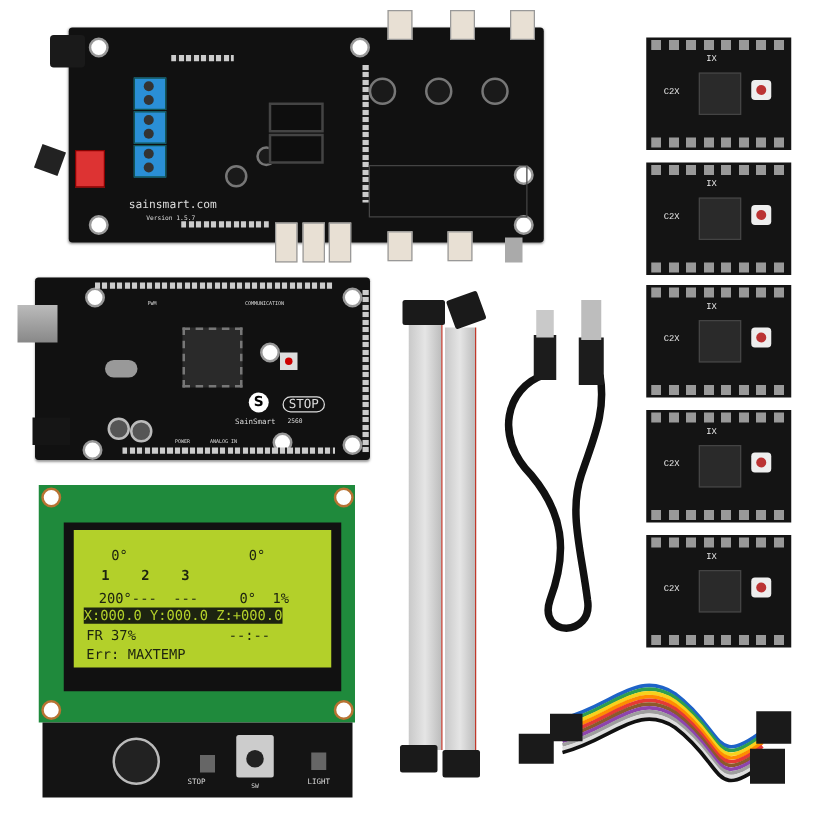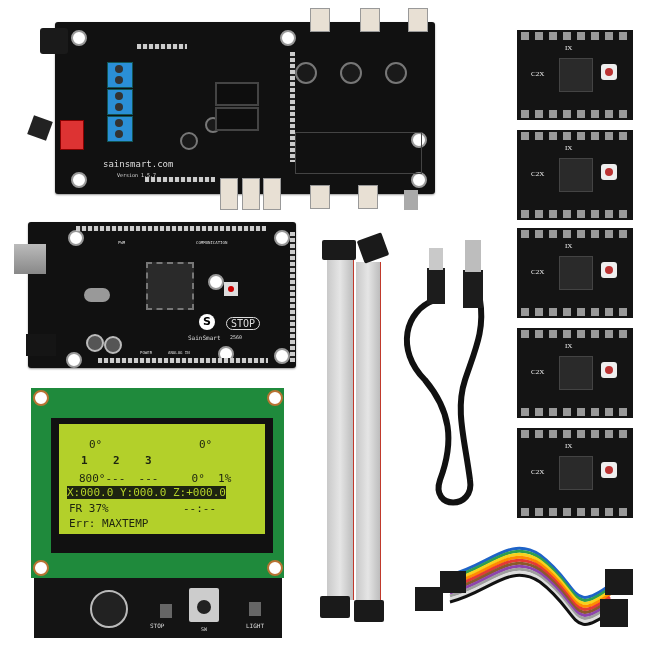--- a/index.html
+++ b/index.html
@@ -13,21 +13,21 @@
   .blue-term{position:absolute;width:24px;height:24px;background:#2a8fd6;border:1px solid #155;}
   .blue-term::before,.blue-term::after{content:"";position:absolute;left:7px;width:8px;height:8px;border-radius:50%;background:#333;}
   .blue-term::before{top:2px}.blue-term::after{top:13px}
   .cap{position:absolute;border-radius:50%;background:#1a1a1a;border:2px solid #777;}
   .conn{position:absolute;background:#e8e0d4;border:1px solid #999;}
   .driver{position:absolute;width:116px;height:90px;background:#141414;}
   .driver .chip{position:absolute;left:42px;top:28px;width:32px;height:32px;background:#2a2a2a;border:1px solid #444;}
   .driver .pot{position:absolute;right:16px;top:34px;width:16px;height:16px;background:#eee;border-radius:3px;}
   .driver .pot::after{content:"";position:absolute;left:4px;top:4px;width:8px;height:8px;border-radius:50%;background:#b33;}
   .driver .prow{position:absolute;left:4px;right:4px;height:8px;background:repeating-linear-gradient(90deg,#999 0 8px,#141414 8px 14px);}
-  .driver .lbl{position:absolute;color:#eee;font-size:7px;font-family:Liberation Serif, serif;}
+  .driver .lbl{position:absolute;color:#eee;font-size:7px;font-family:Liberation Mono, monospace;}
   .lcd-board{background:#1f8a3c;}
   .lcd-screen{background:#b3d02a;}
   .lcd-text{position:absolute;color:#1d2410;font-family:"DejaVu Sans Mono",monospace;font-size:11px;white-space:pre;}
   .inv{background:#1d2410;color:#b3d02a;}
   .ribbon{position:absolute;background:linear-gradient(90deg,#c9c9c9,#e5e5e5 50%,#bdbdbd);border-right:1px solid #c0392b;}
   .idc{position:absolute;background:#1a1a1a;border-radius:2px;}
 </style>
 </head>
 <body>
 
@@ -103,21 +103,21 @@
   <div class="hole" style="left:236px;top:2px;border-color:#b87333"></div>
   <div class="hole" style="left:2px;top:172px;border-color:#b87333"></div>
   <div class="hole" style="left:236px;top:172px;border-color:#b87333"></div>
   <div class="abs" style="left:20px;top:30px;width:222px;height:135px;background:#111;"></div>
   <div class="abs lcd-screen" style="left:28px;top:36px;width:206px;height:110px;">
     <span class="lcd-text" style="left:30px;top:14px">0°</span>
     <span class="lcd-text" style="left:140px;top:14px">0°</span>
     <span class="lcd-text" style="left:22px;top:30px;font-weight:bold">1</span>
     <span class="lcd-text" style="left:54px;top:30px;font-weight:bold">2</span>
     <span class="lcd-text" style="left:86px;top:30px;font-weight:bold">3</span>
-    <span class="lcd-text" style="left:20px;top:48px">800°---  ---     0°  1%</span>
+    <span class="lcd-text" style="left:20px;top:48px">200°---  ---     0°  1%</span>
     <span class="lcd-text inv" style="left:8px;top:62px">X:000.0 Y:000.0 Z:+000.0</span>
     <span class="lcd-text" style="left:10px;top:78px">FR 37%</span>
     <span class="lcd-text" style="left:124px;top:78px">--:--</span>
     <span class="lcd-text" style="left:10px;top:93px">Err: MAXTEMP</span>
   </div>
 </div>
 <div class="abs" style="left:34px;top:578px;width:248px;height:60px;background:#141414;">
   <div class="cap" style="left:56px;top:12px;width:34px;height:34px;border-color:#bbb;background:#222"></div>
   <div class="abs" style="left:126px;top:26px;width:12px;height:14px;background:#666"></div>
   <span class="silk" style="left:116px;top:44px;font-size:6px">STOP</span>

